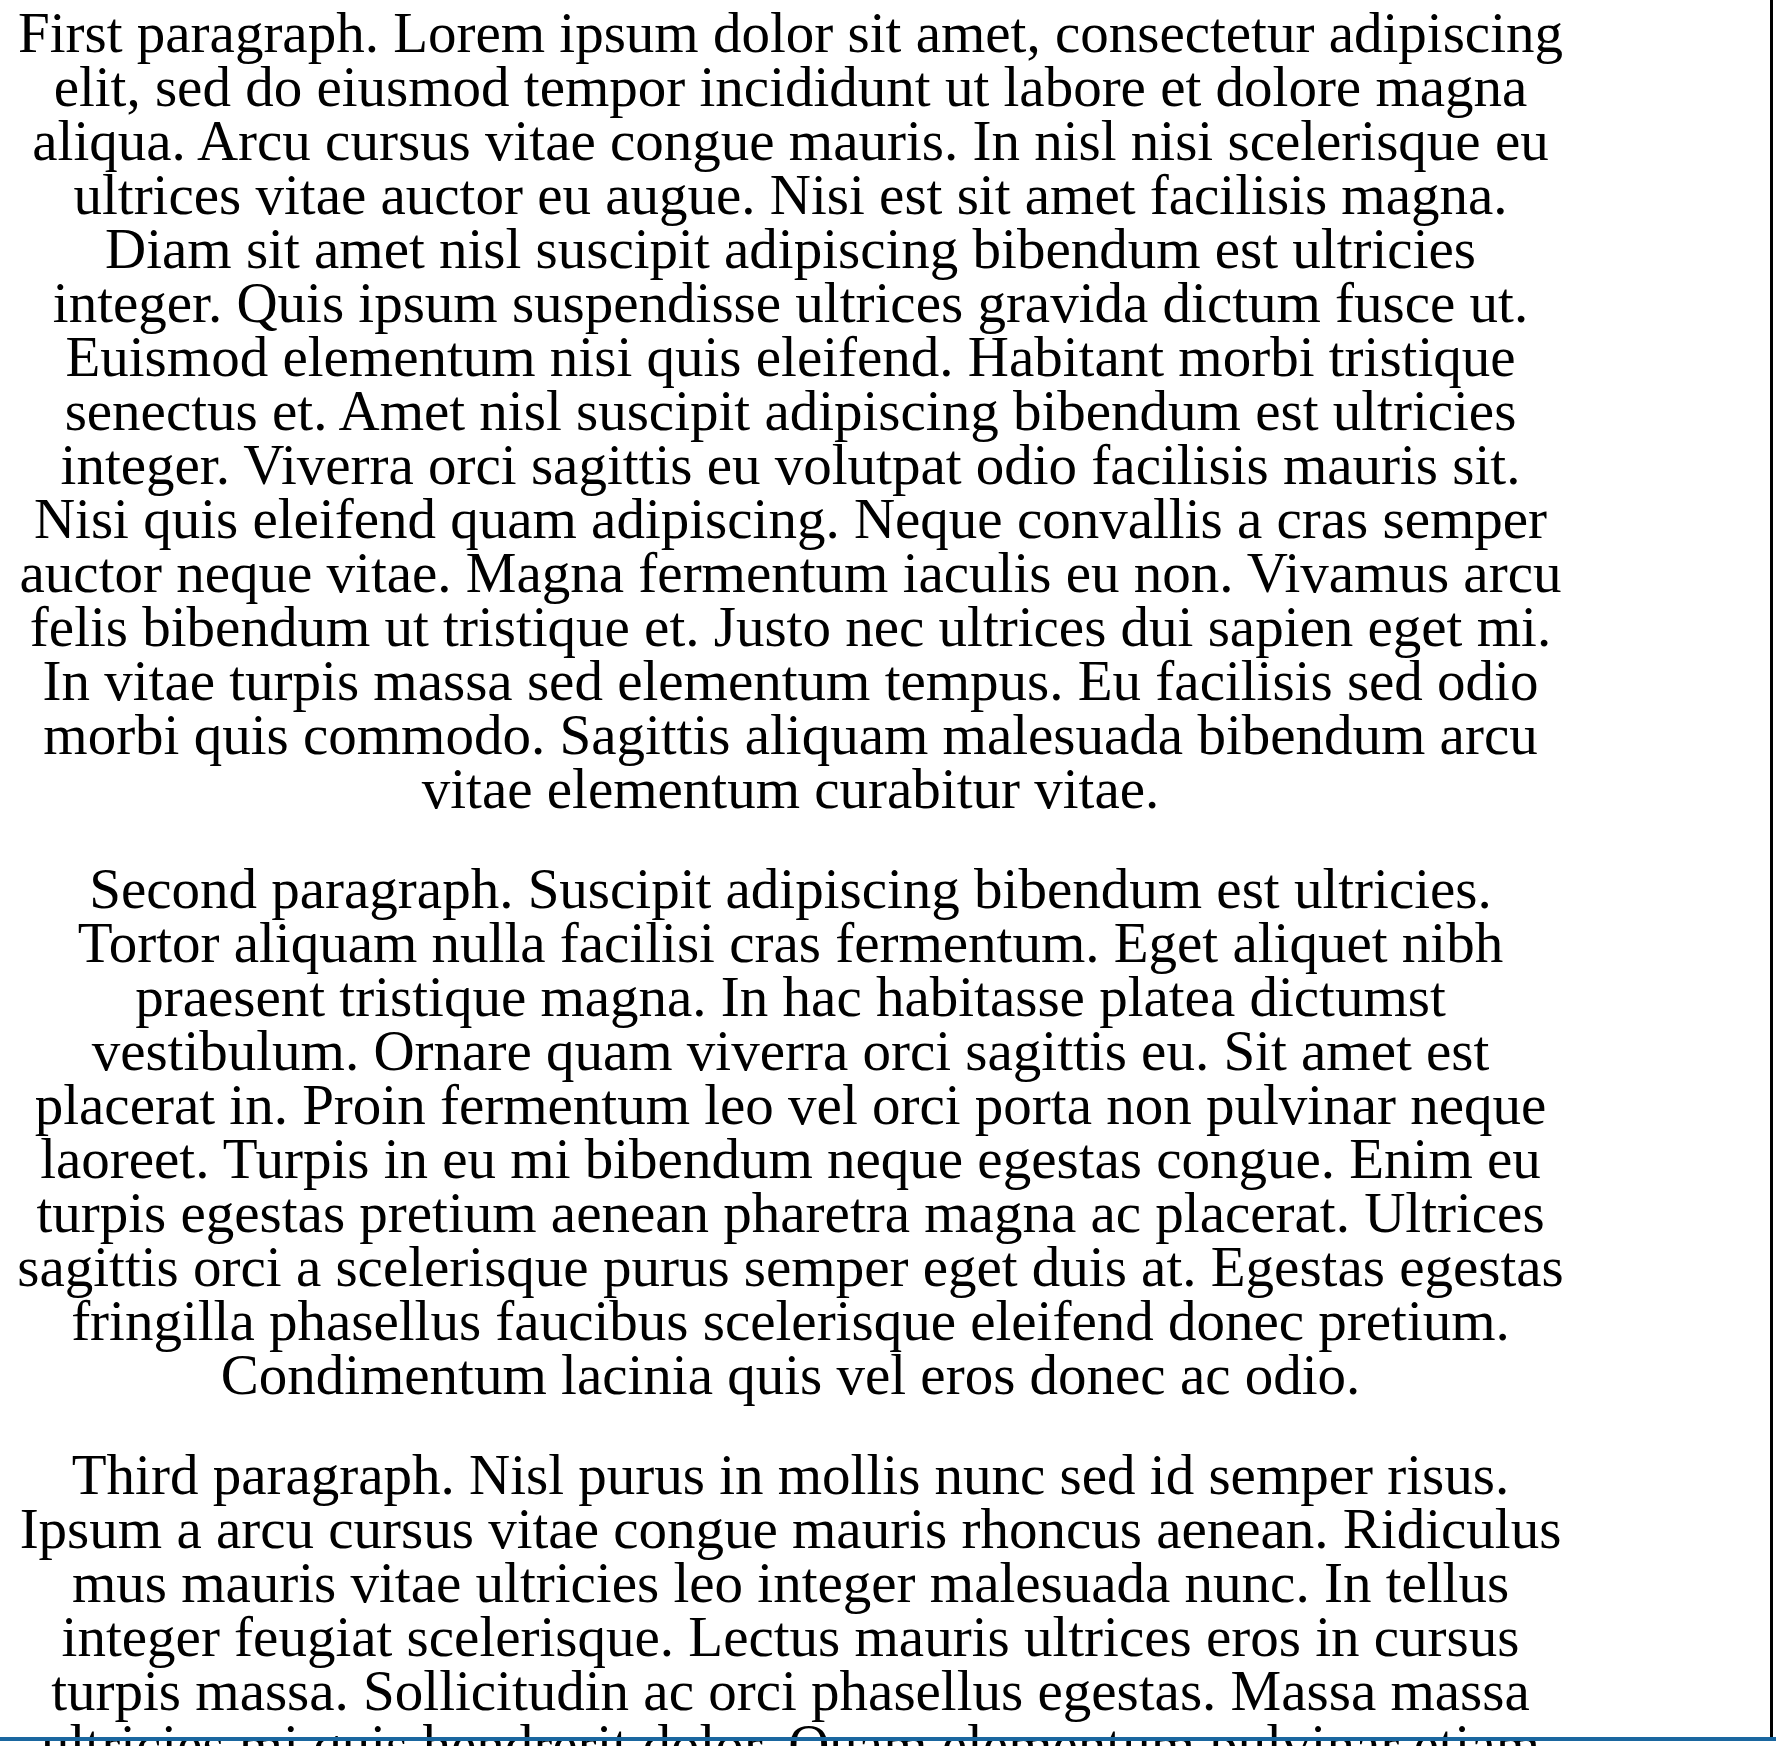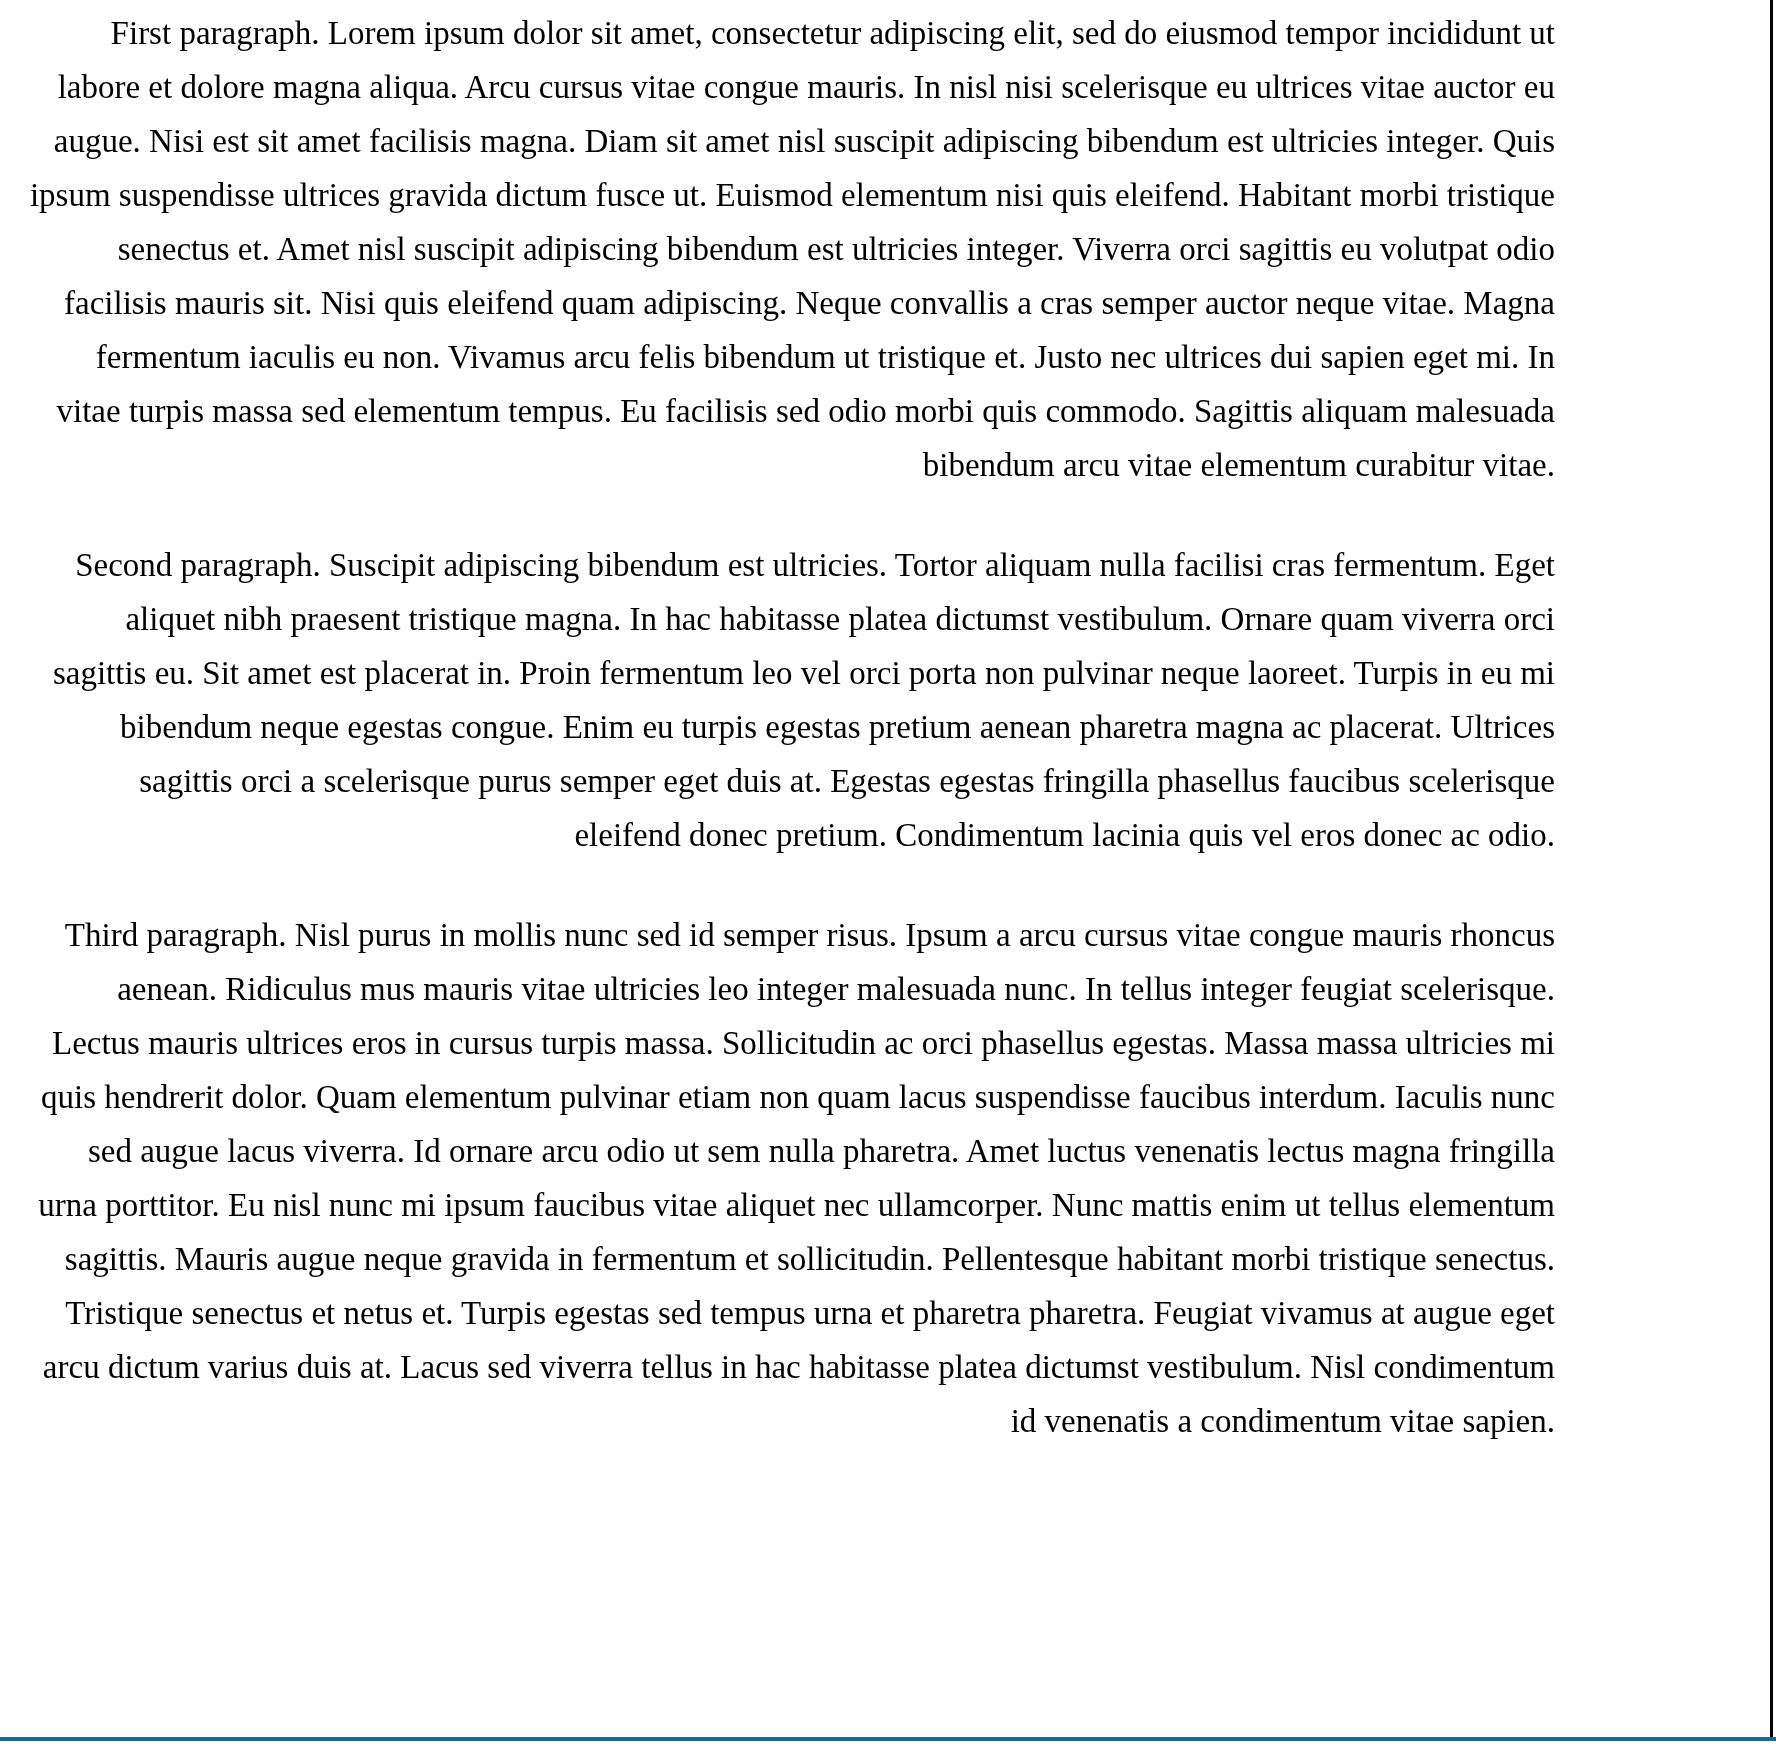--- a/index.html
+++ b/index.html
@@ -14,25 +14,25 @@
     overflow: hidden;
     font-family: "Liberation Serif", "DejaVu Serif", serif;
   }
   .content {
     position: absolute;
     left: 14px;
     top: 6px;
     width: 1553px;
   }
   .content p {
-    margin: 46px 12px;
-    font-size: 33px;
+    margin: 46px 0;
+    font-size: 57px;
     line-height: 54px;
     color: #000000;
-    text-align: right;
+    text-align: center;
   }
   .content p:first-child {
     margin-top: 0;
   }
   .right-border {
     position: absolute;
     left: 1770px;
     top: 0;
     width: 3px;
     height: 1737px;

